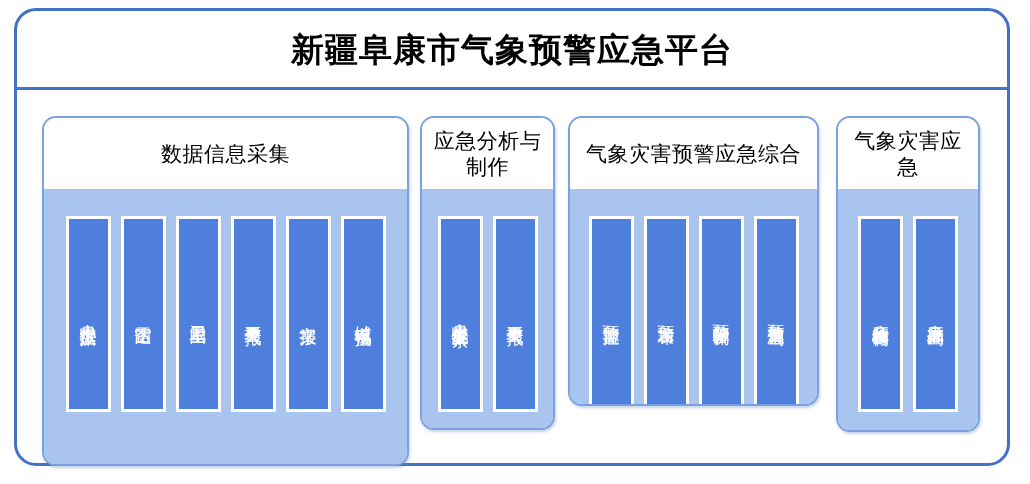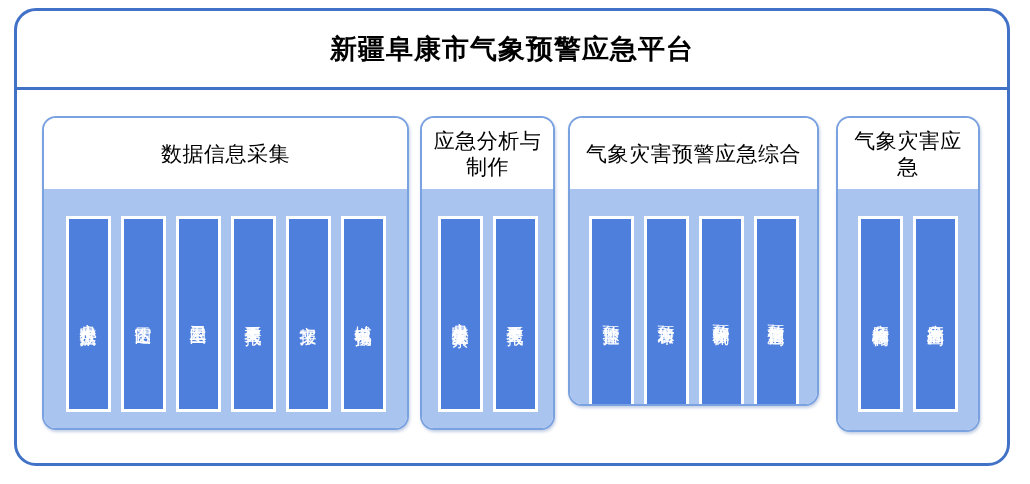--- a/index.html
+++ b/index.html
@@ -35,21 +35,21 @@
     left: 0;
     top: 0;
     width: 100%;
     height: 76px;
     display: flex;
     align-items: center;
     justify-content: center;
     box-sizing: border-box;
   }
   .platform-title {
-    font-size: 27px;
+    font-size: 33px;
     font-weight: bold;
     color: #000000;
     letter-spacing: 1px;
     line-height: 1;
     white-space: nowrap;
   }
   .title-rule {
     position: absolute;
     left: -3px;
     top: 76px;
@@ -70,21 +70,21 @@
   .panel {
     position: absolute;
     top: 26px;
     box-sizing: border-box;
     border: 2px solid #7ba2e0;
     border-radius: 14px;
     background: #ffffff;
     overflow: hidden;
     box-shadow: 1px 2px 3px rgba(90, 120, 180, 0.35);
   }
-  .panel-p1 { left: 25px;  width: 367px; height: 314px; }
+  .panel-p1 { left: 25px;  width: 367px; height: 350px; }
   .panel-p2 { left: 403px; width: 135px; height: 314px; }
   .panel-p3 { left: 551px; width: 251px; height: 290px; }
   .panel-p4 { left: 819px; width: 144px; height: 316px; }
 
   .panel-header {
     position: absolute;
     left: 0;
     top: 0;
     width: 100%;
     height: 71px;

